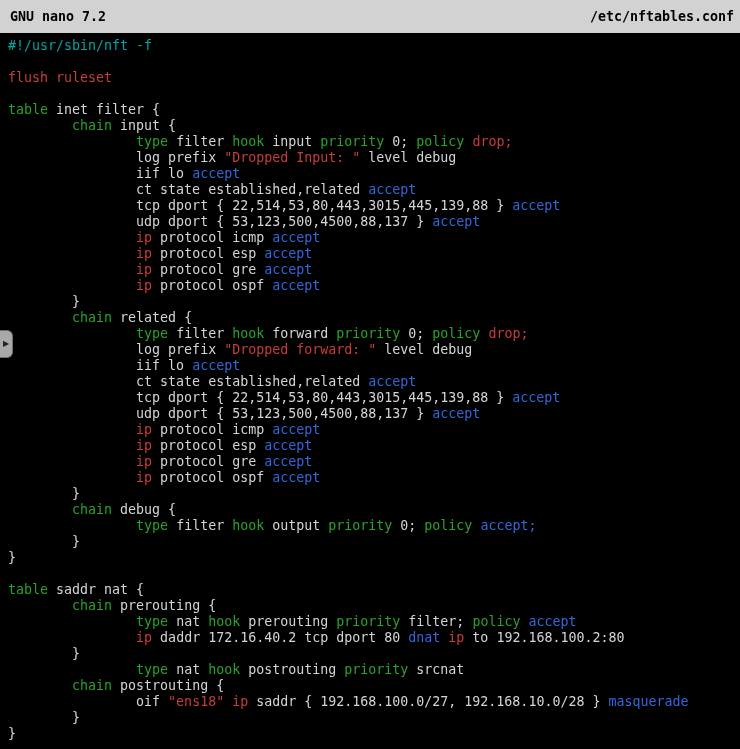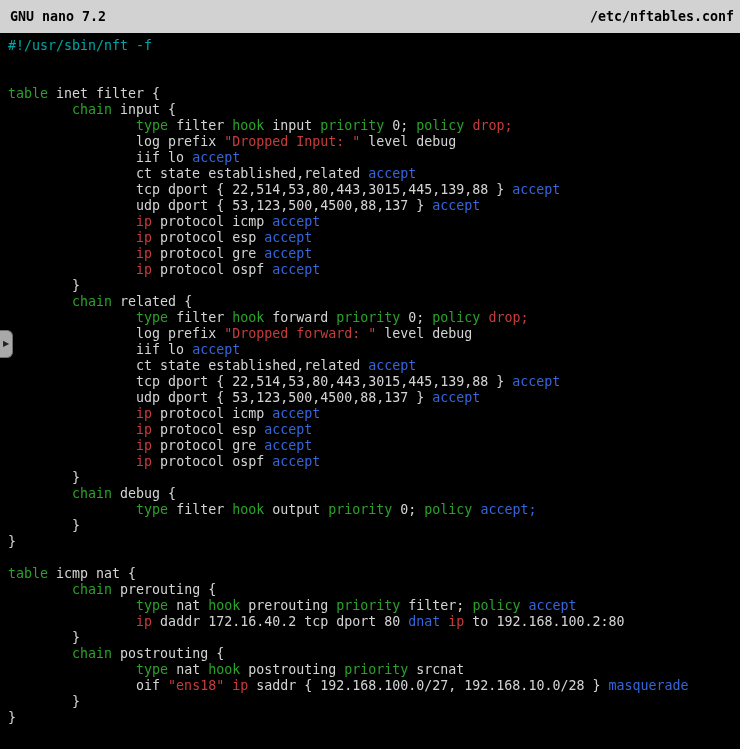--- a/index.html
+++ b/index.html
@@ -69,20 +69,21 @@
 
 <div class="screen">
   <header class="titlebar">
     <span>GNU nano 7.2</span>
     <span>/etc/nftables.conf</span>
   </header>
 
   <div class="editor">
       <div class="line"><span class="tok-cyan">#!/usr/sbin/nft -f</span></div>
       <div class="line"></div>
+      <div class="line"><span class="tok-red">flush ruleset</span></div>
       <div class="line"></div>
       <div class="line"><span class="tok-green">table</span><span class="tok-default"> inet filter {</span></div>
       <div class="line"><span class="tok-default">        </span><span class="tok-green">chain</span><span class="tok-default"> input {</span></div>
       <div class="line"><span class="tok-default">                </span><span class="tok-green">type</span><span class="tok-default"> filter </span><span class="tok-green">hook</span><span class="tok-default"> input </span><span class="tok-green">priority</span><span class="tok-default"> 0; </span><span class="tok-green">policy</span><span class="tok-default"> </span><span class="tok-red">drop;</span></div>
       <div class="line"><span class="tok-default">                log prefix </span><span class="tok-red">"Dropped Input: "</span><span class="tok-default"> level debug</span></div>
       <div class="line"><span class="tok-default">                iif lo </span><span class="tok-blue">accept</span></div>
       <div class="line"><span class="tok-default">                ct state established,related </span><span class="tok-blue">accept</span></div>
       <div class="line"><span class="tok-default">                tcp dport { 22,514,53,80,443,3015,445,139,88 } </span><span class="tok-blue">accept</span></div>
       <div class="line"><span class="tok-default">                udp dport { 53,123,500,4500,88,137 } </span><span class="tok-blue">accept</span></div>
       <div class="line"><span class="tok-default">                </span><span class="tok-red">ip</span><span class="tok-default"> protocol icmp </span><span class="tok-blue">accept</span></div>
@@ -100,27 +101,27 @@
       <div class="line"><span class="tok-default">                </span><span class="tok-red">ip</span><span class="tok-default"> protocol icmp </span><span class="tok-blue">accept</span></div>
       <div class="line"><span class="tok-default">                </span><span class="tok-red">ip</span><span class="tok-default"> protocol esp </span><span class="tok-blue">accept</span></div>
       <div class="line"><span class="tok-default">                </span><span class="tok-red">ip</span><span class="tok-default"> protocol gre </span><span class="tok-blue">accept</span></div>
       <div class="line"><span class="tok-default">                </span><span class="tok-red">ip</span><span class="tok-default"> protocol ospf </span><span class="tok-blue">accept</span></div>
       <div class="line"><span class="tok-default">        }</span></div>
       <div class="line"><span class="tok-default">        </span><span class="tok-green">chain</span><span class="tok-default"> debug {</span></div>
       <div class="line"><span class="tok-default">                </span><span class="tok-green">type</span><span class="tok-default"> filter </span><span class="tok-green">hook</span><span class="tok-default"> output </span><span class="tok-green">priority</span><span class="tok-default"> 0; </span><span class="tok-green">policy</span><span class="tok-default"> </span><span class="tok-blue">accept;</span></div>
       <div class="line"><span class="tok-default">        }</span></div>
       <div class="line"><span class="tok-default">}</span></div>
       <div class="line"></div>
-      <div class="line"><span class="tok-green">table</span><span class="tok-default"> icmp nat {</span></div>
+      <div class="line"><span class="tok-green">table</span><span class="tok-default"> saddr nat {</span></div>
       <div class="line"><span class="tok-default">        </span><span class="tok-green">chain</span><span class="tok-default"> prerouting {</span></div>
       <div class="line"><span class="tok-default">                </span><span class="tok-green">type</span><span class="tok-default"> nat </span><span class="tok-green">hook</span><span class="tok-default"> prerouting </span><span class="tok-green">priority</span><span class="tok-default"> filter; </span><span class="tok-green">policy</span><span class="tok-default"> </span><span class="tok-blue">accept</span></div>
       <div class="line"><span class="tok-default">                </span><span class="tok-red">ip</span><span class="tok-default"> daddr 172.16.40.2 tcp dport 80 </span><span class="tok-blue">dnat</span><span class="tok-default"> </span><span class="tok-red">ip</span><span class="tok-default"> to 192.168.100.2:80</span></div>
       <div class="line"><span class="tok-default">        }</span></div>
+      <div class="line"><span class="tok-default">                </span><span class="tok-green">type</span><span class="tok-default"> nat </span><span class="tok-green">hook</span><span class="tok-default"> postrouting </span><span class="tok-green">priority</span><span class="tok-default"> srcnat</span></div>
       <div class="line"><span class="tok-default">        </span><span class="tok-green">chain</span><span class="tok-default"> postrouting {</span></div>
-      <div class="line"><span class="tok-default">                </span><span class="tok-green">type</span><span class="tok-default"> nat </span><span class="tok-green">hook</span><span class="tok-default"> postrouting </span><span class="tok-green">priority</span><span class="tok-default"> srcnat</span></div>
       <div class="line"><span class="tok-default">                oif </span><span class="tok-red">"ens18"</span><span class="tok-default"> </span><span class="tok-red">ip</span><span class="tok-default"> saddr { 192.168.100.0/27, 192.168.10.0/28 } </span><span class="tok-blue">masquerade</span></div>
       <div class="line"><span class="tok-default">        }</span></div>
       <div class="line"><span class="tok-default">}</span></div>
     </div>
 
   <div class="side-toggle">
     <span class="glyph">▶</span>
   </div>
 </div>
 

